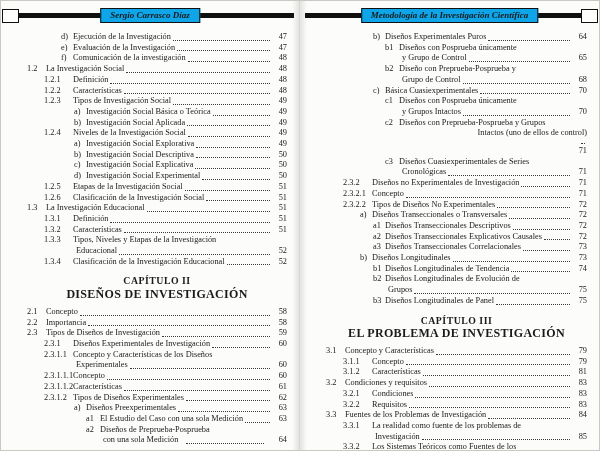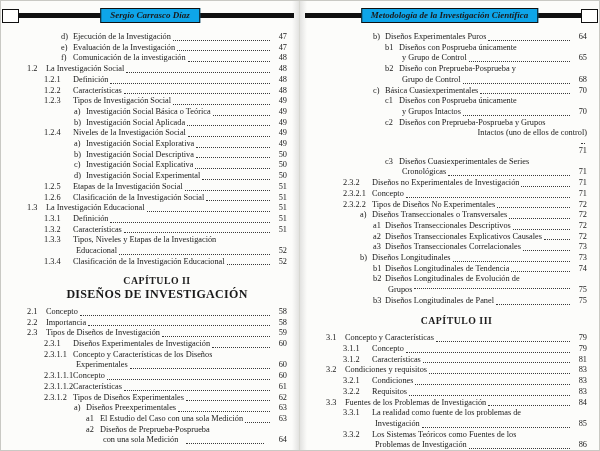--- a/index.html
+++ b/index.html
@@ -413,33 +413,34 @@
         <div class="toc-row lvl3">
           <span class="num">b1</span>
           <span class="txt">Diseños Longitudinales de Tendencia</span>
           <span class="leader"></span>
           <span class="pg">74</span>
         </div>
         <div class="toc-row lvl3">
           <span class="num">b2</span>
           <span class="txt">Diseños Longitudinales de Evolución de</span>
         </div>
-        <div class="toc-row lvl3" style="padding-left: 62px; align-items: center;">
+        <div class="toc-row lvl3" style="padding-left: 62px;">
           <span class="txt">Grupos</span>
           <span class="leader"></span>
           <span class="pg">75</span>
         </div>
         <div class="toc-row lvl3">
           <span class="num">b3</span>
           <span class="txt">Diseños Longitudinales de Panel</span>
           <span class="leader"></span>
           <span class="pg">75</span>
         </div>
         <div class="chapter">
           <div class="ch-num">CAPÍTULO III</div>
+          <div class="ch-title">EL PROBLEMA DE INVESTIGACIÓN</div>
         </div>
         <div class="toc-row lvl0">
           <span class="num">3.1</span>
           <span class="txt">Concepto y Características</span>
           <span class="leader"></span>
           <span class="pg">79</span>
         </div>
         <div class="toc-row lvl1">
           <span class="num">3.1.1</span>
           <span class="txt">Concepto</span>

